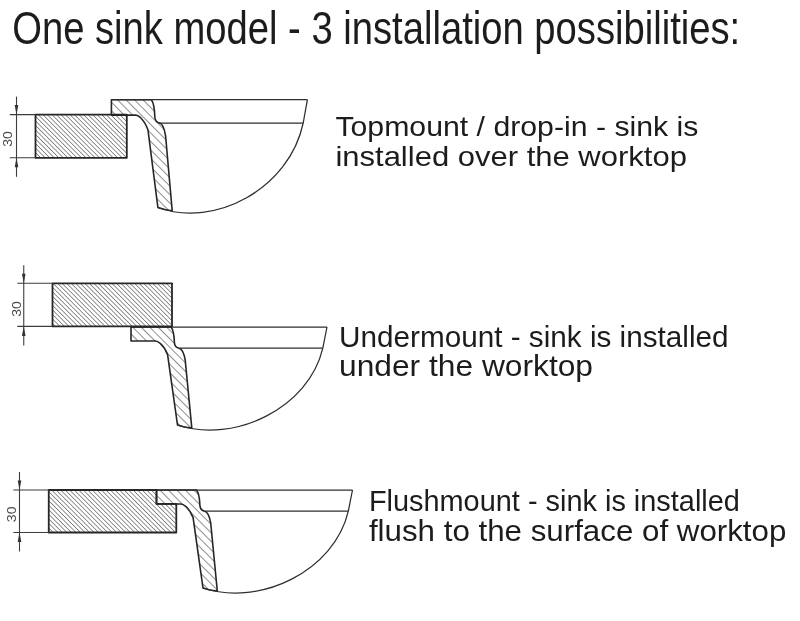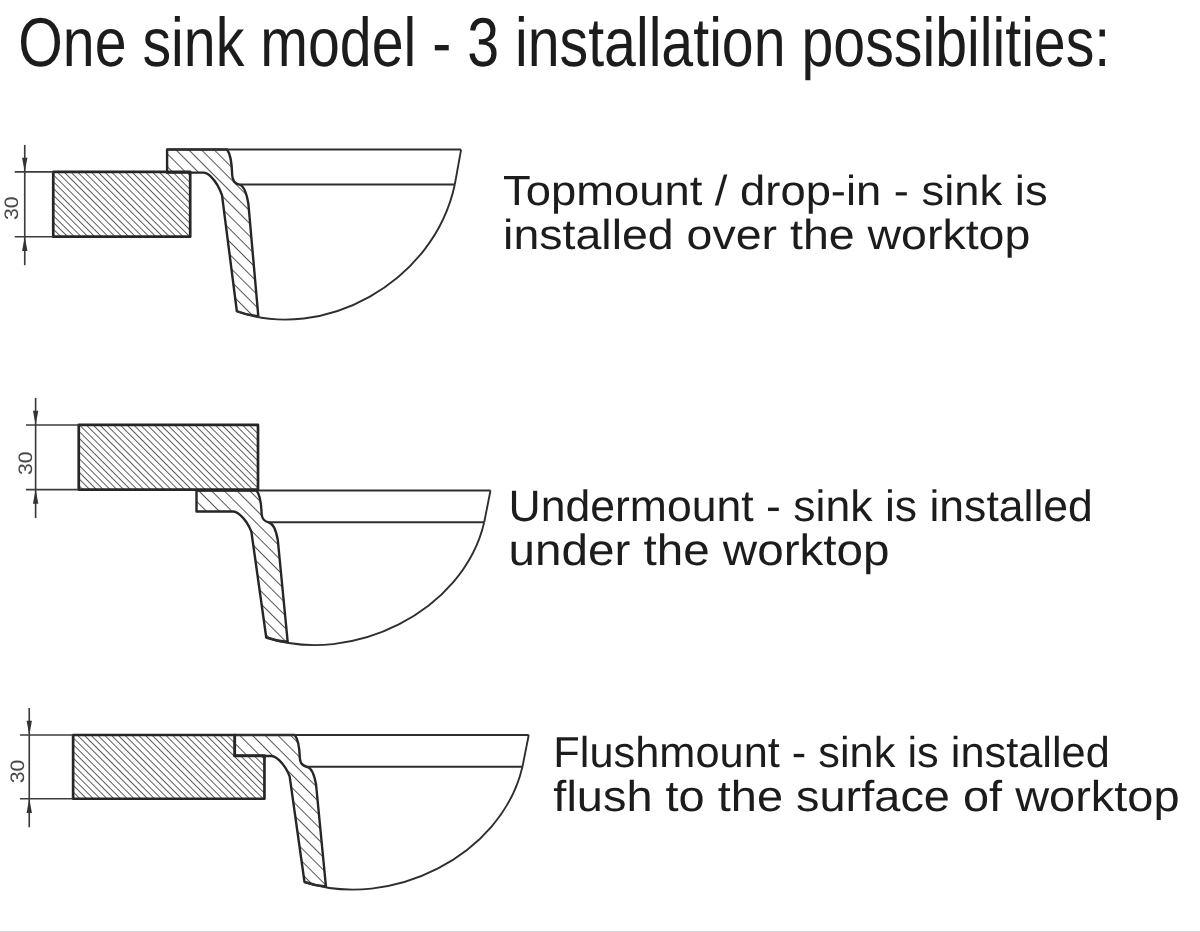--- a/index.html
+++ b/index.html
@@ -1,14 +1,14 @@
 <!DOCTYPE html>
 <html><head><meta charset="utf-8"><style>
 html,body{margin:0;padding:0;background:#ffffff;}
-#wrap{position:relative;width:800px;height:621px;background:#0369a1;overflow:hidden;}
+#wrap{position:relative;width:800px;height:621px;background:#3b82f6;overflow:hidden;}
 text{font-family:"Liberation Sans",sans-serif;fill:#1c1c1c;}
 .dl{stroke:#3c3c3c;stroke-width:1.1;fill:none;}
 .ar{fill:#333;stroke:none;}
 .dt{font-size:13px;fill:#4a4a4a;text-anchor:middle;}
 .out{stroke:#262626;stroke-width:1.8;stroke-linejoin:round;}
 .thin{stroke:#2e2e2e;stroke-width:1.25;fill:none;}
 </style></head><body>
 <div id="wrap">
 <svg width="800" height="621" viewBox="0 0 800 621">
 <defs>

